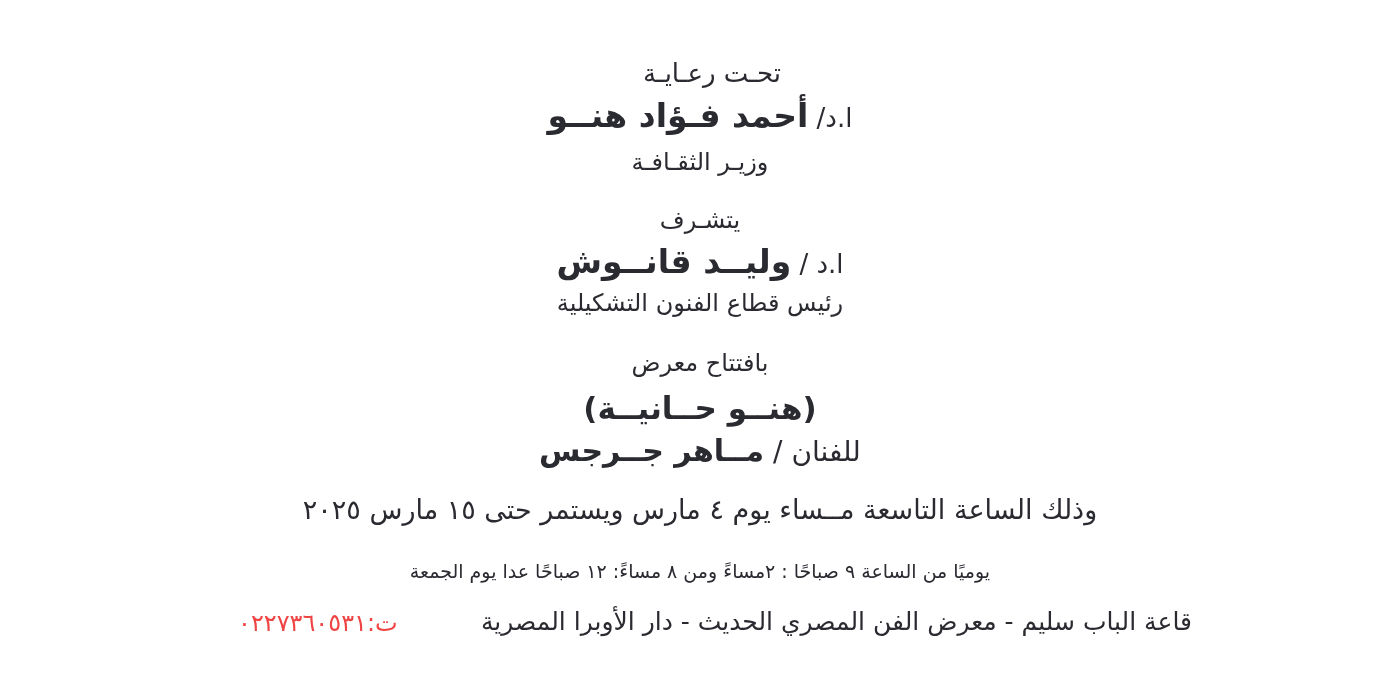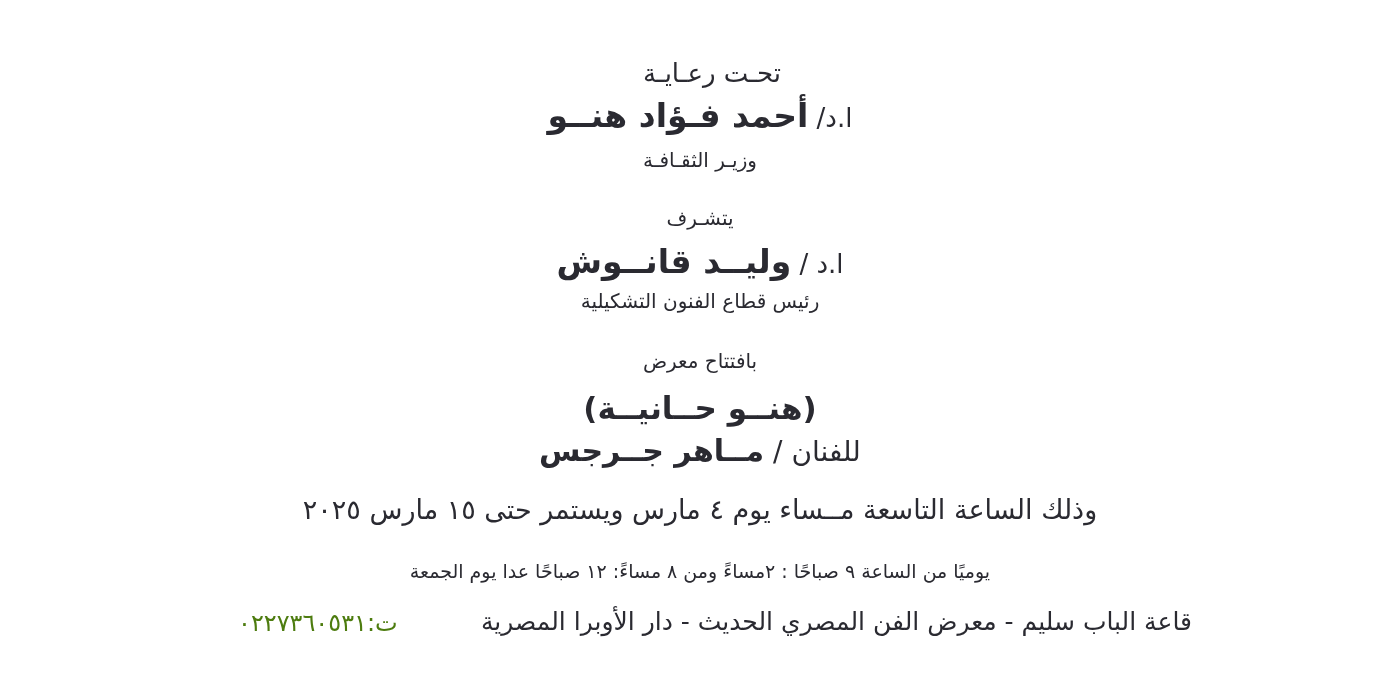--- a/index.html
+++ b/index.html
@@ -22,21 +22,21 @@
     left: 0;
     right: 0;
     text-align: center;
     white-space: nowrap;
     direction: rtl;
     unicode-bidi: embed;
     color: #2a2a31;
     letter-spacing: 0.5px;
   }
   .small   { font-size: 26px; font-weight: normal; padding-left: 24px; }
-  .medium  { font-size: 20px; font-weight: normal; }
+  .medium  { font-size: 24px; font-weight: normal; }
   .big-name{ font-size: 33px; font-weight: bold; }
   .prefix  { font-size: 26px; font-weight: normal; }
   .bold    { font-weight: bold; }
   .title-paren { font-size: 31px; font-weight: bold; }
 
   .l-patronage-label { top: 58px;  }
   .l-patronage-name  { top: 96px;  }
   .l-patronage-role  { top: 148px; }
   .l-sup-label       { top: 206px; }
   .l-sup-name        { top: 242px; }
@@ -57,21 +57,21 @@
     direction: rtl;
     color: #2a2a31;
   }
   .footer-phone {
     position: absolute;
     top: 609px;
     left: 238px;
     font-size: 24px;
     white-space: nowrap;
     direction: rtl;
-    color: #4d7c0f;
+    color: #ef4444;
   }
   .artist-name { font-size: 30px; font-weight: bold; }
 </style>
 </head>
 <body>
 
 <div class="page">
 
   <div class="line small l-patronage-label">تحـت رعـايـة</div>
 

